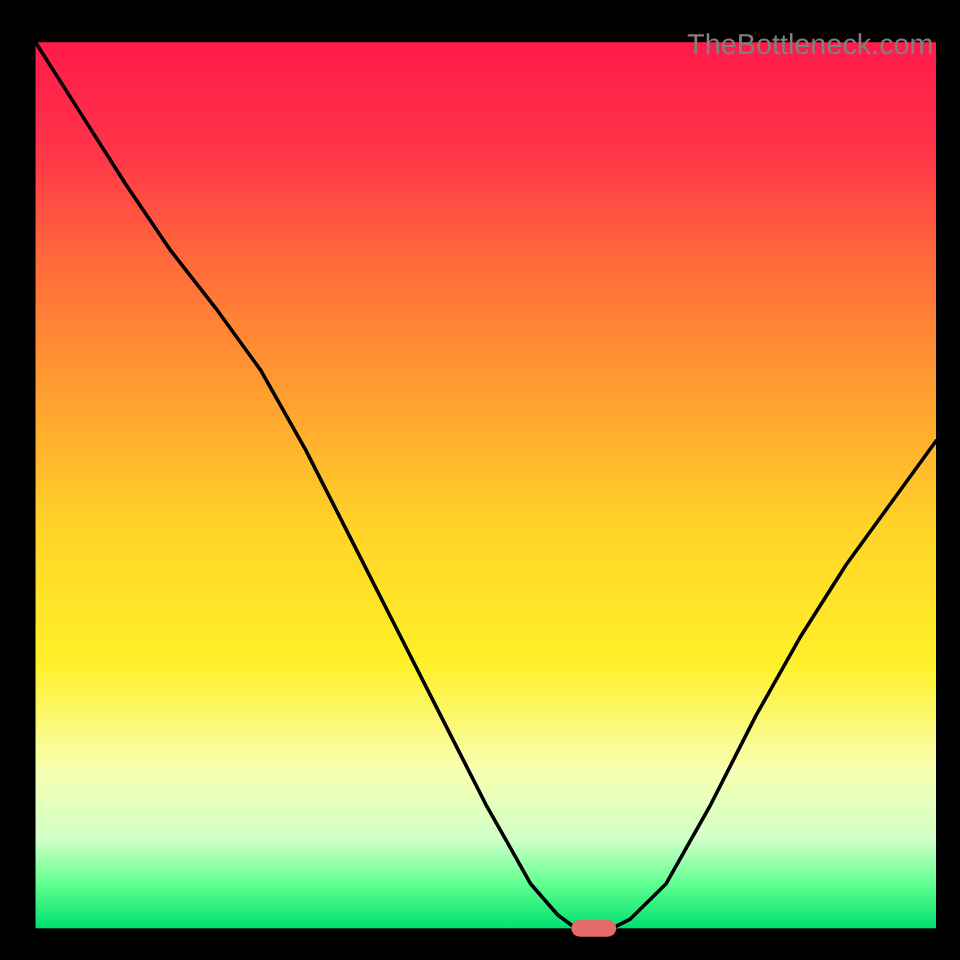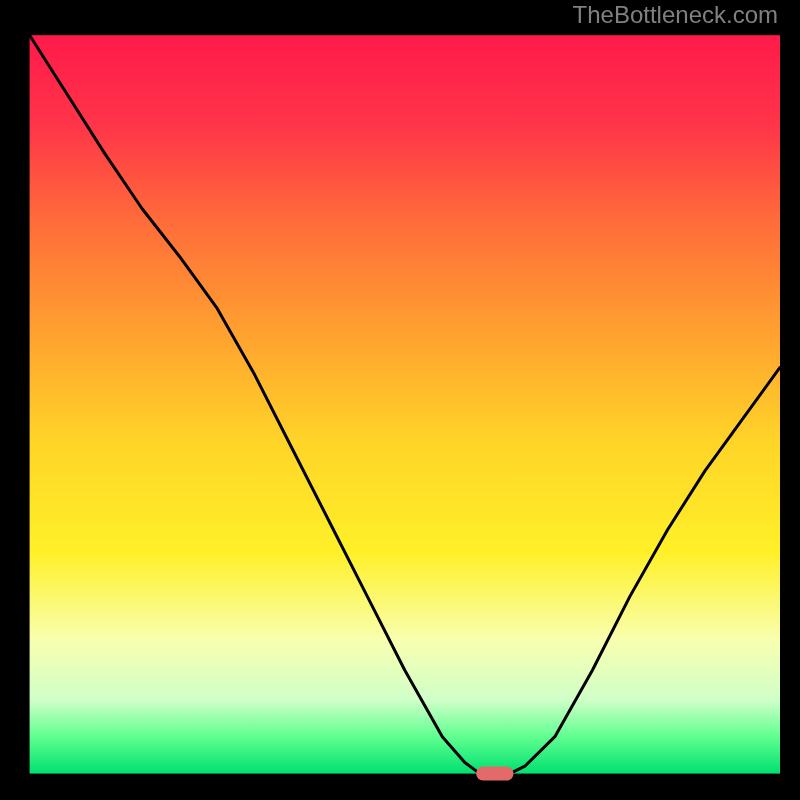--- a/index.html
+++ b/index.html
@@ -10,21 +10,21 @@
     background: #000;
     font-family: Arial, sans-serif;
   }
   .chart-container {
     position: relative;
     width: 800px;
     height: 800px;
   }
   .watermark {
     position: absolute;
-    top: 1px;
+    top: 24px;
     right: 22px;
     color: #808080;
     font-size: 24px;
     font-weight: 500;
     z-index: 10;
   }
   svg {
     display: block;
   }
 </style>

